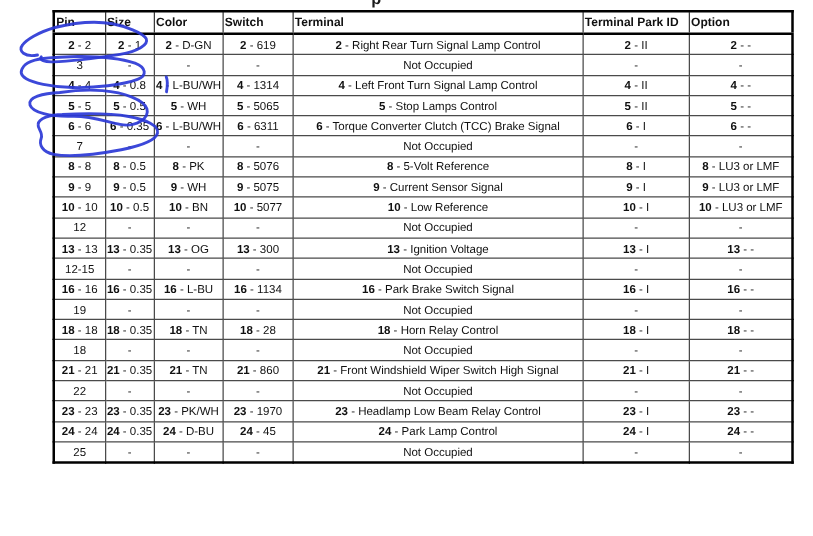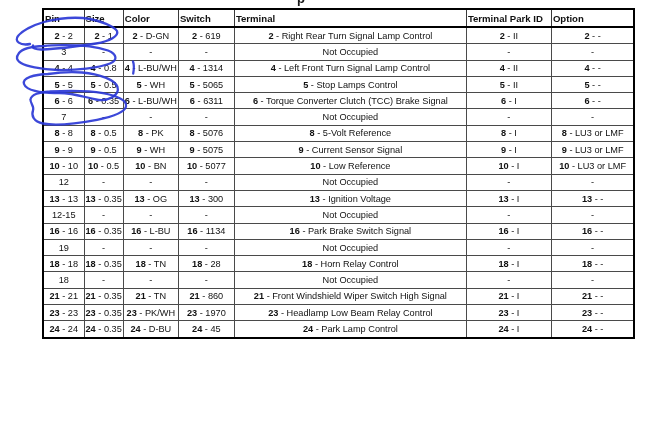--- a/index.html
+++ b/index.html
@@ -209,36 +209,54 @@
         <tr>
           <td><b>21</b> - 21</td>
           <td><b>21</b> - 0.35</td>
           <td><b>21</b> - TN</td>
           <td><b>21</b> - 860</td>
           <td><b>21</b> - Front Windshield Wiper Switch High Signal</td>
           <td><b>21</b> - I</td>
           <td><b>21</b> - -</td>
         </tr>
         <tr>
+          <td>22</td>
+          <td>-</td>
+          <td>-</td>
+          <td>-</td>
+          <td>Not Occupied</td>
+          <td>-</td>
+          <td>-</td>
+        </tr>
+        <tr>
           <td><b>23</b> - 23</td>
           <td><b>23</b> - 0.35</td>
           <td><b>23</b> - PK/WH</td>
           <td><b>23</b> - 1970</td>
           <td><b>23</b> - Headlamp Low Beam Relay Control</td>
           <td><b>23</b> - I</td>
           <td><b>23</b> - -</td>
         </tr>
         <tr>
           <td><b>24</b> - 24</td>
           <td><b>24</b> - 0.35</td>
           <td><b>24</b> - D-BU</td>
           <td><b>24</b> - 45</td>
           <td><b>24</b> - Park Lamp Control</td>
           <td><b>24</b> - I</td>
           <td><b>24</b> - -</td>
+        </tr>
+        <tr>
+          <td>25</td>
+          <td>-</td>
+          <td>-</td>
+          <td>-</td>
+          <td>Not Occupied</td>
+          <td>-</td>
+          <td>-</td>
         </tr>
       </tbody>
   </table>
 
   <svg class="pen" width="650" height="429" viewBox="0 0 650 429">
     <path d="M 30 44
       C 20 46, 14 41, 18 36
       C 21 32, 30 26, 44 22
       C 58 18.5, 76 16.5, 90 19
       C 100 21, 114 26, 117 31

